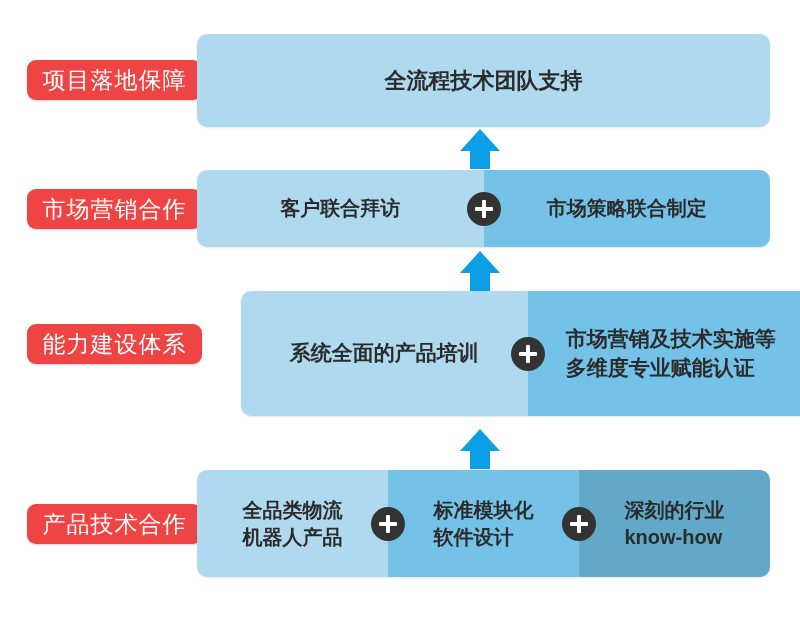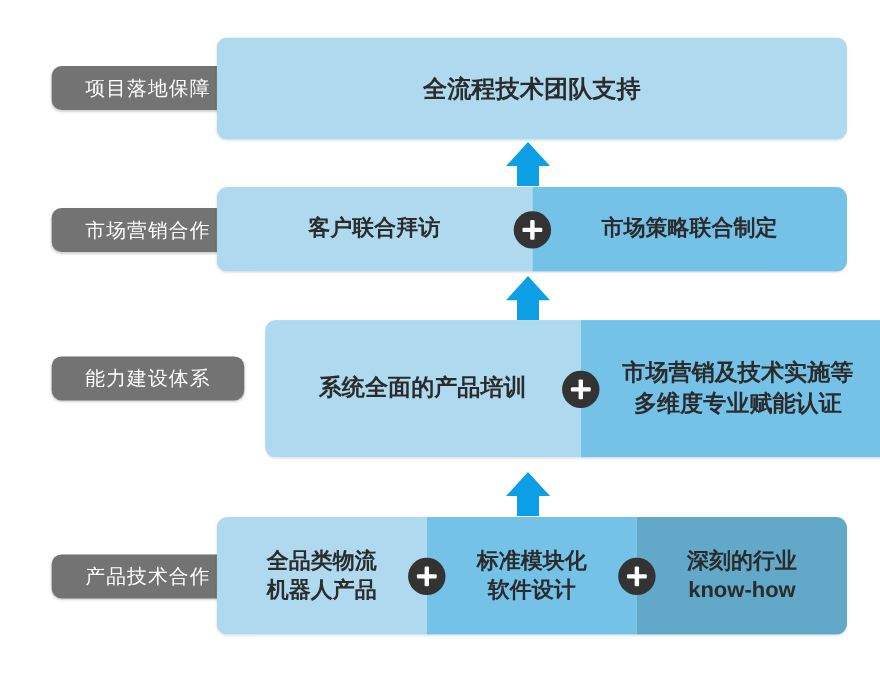--- a/index.html
+++ b/index.html
@@ -27,54 +27,52 @@
   .stage {
     position: absolute;
     left: 0;
     width: 800px;
   }
 
   
   .stage-label {
     position: absolute;
     left: 27px;
-    background: #737373;
+    background: #ef4444;
     color: #ffffff;
     border-radius: 9px;
     display: flex;
     align-items: center;
     justify-content: center;
     letter-spacing: 1px;
-    font-size: 18px;
+    font-size: 23px;
     font-weight: 400;
     height: 40px;
     width: 175px;
     z-index: 1;
     box-shadow: 0 1px 2px rgba(0,0,0,0.18);
-    margin-left: 20px;
   }
 
   
   .panel {
     position: absolute;
     left: 197px;
     width: 573px;
     border-radius: 10px;
     overflow: hidden;
     display: flex;
     flex-direction: row;
     z-index: 2;
     box-shadow: 0 1px 2px rgba(0,0,0,0.10);
   }
   .seg {
     flex: 1 1 0;
     display: flex;
     align-items: center;
     justify-content: center;
-    text-align: center;
     color: #2b2b2b;
     font-weight: bold;
     line-height: 1.35;
     padding: 0 6px;
     box-sizing: border-box;
     white-space: pre-line;
   }
 
   
   .plus {

